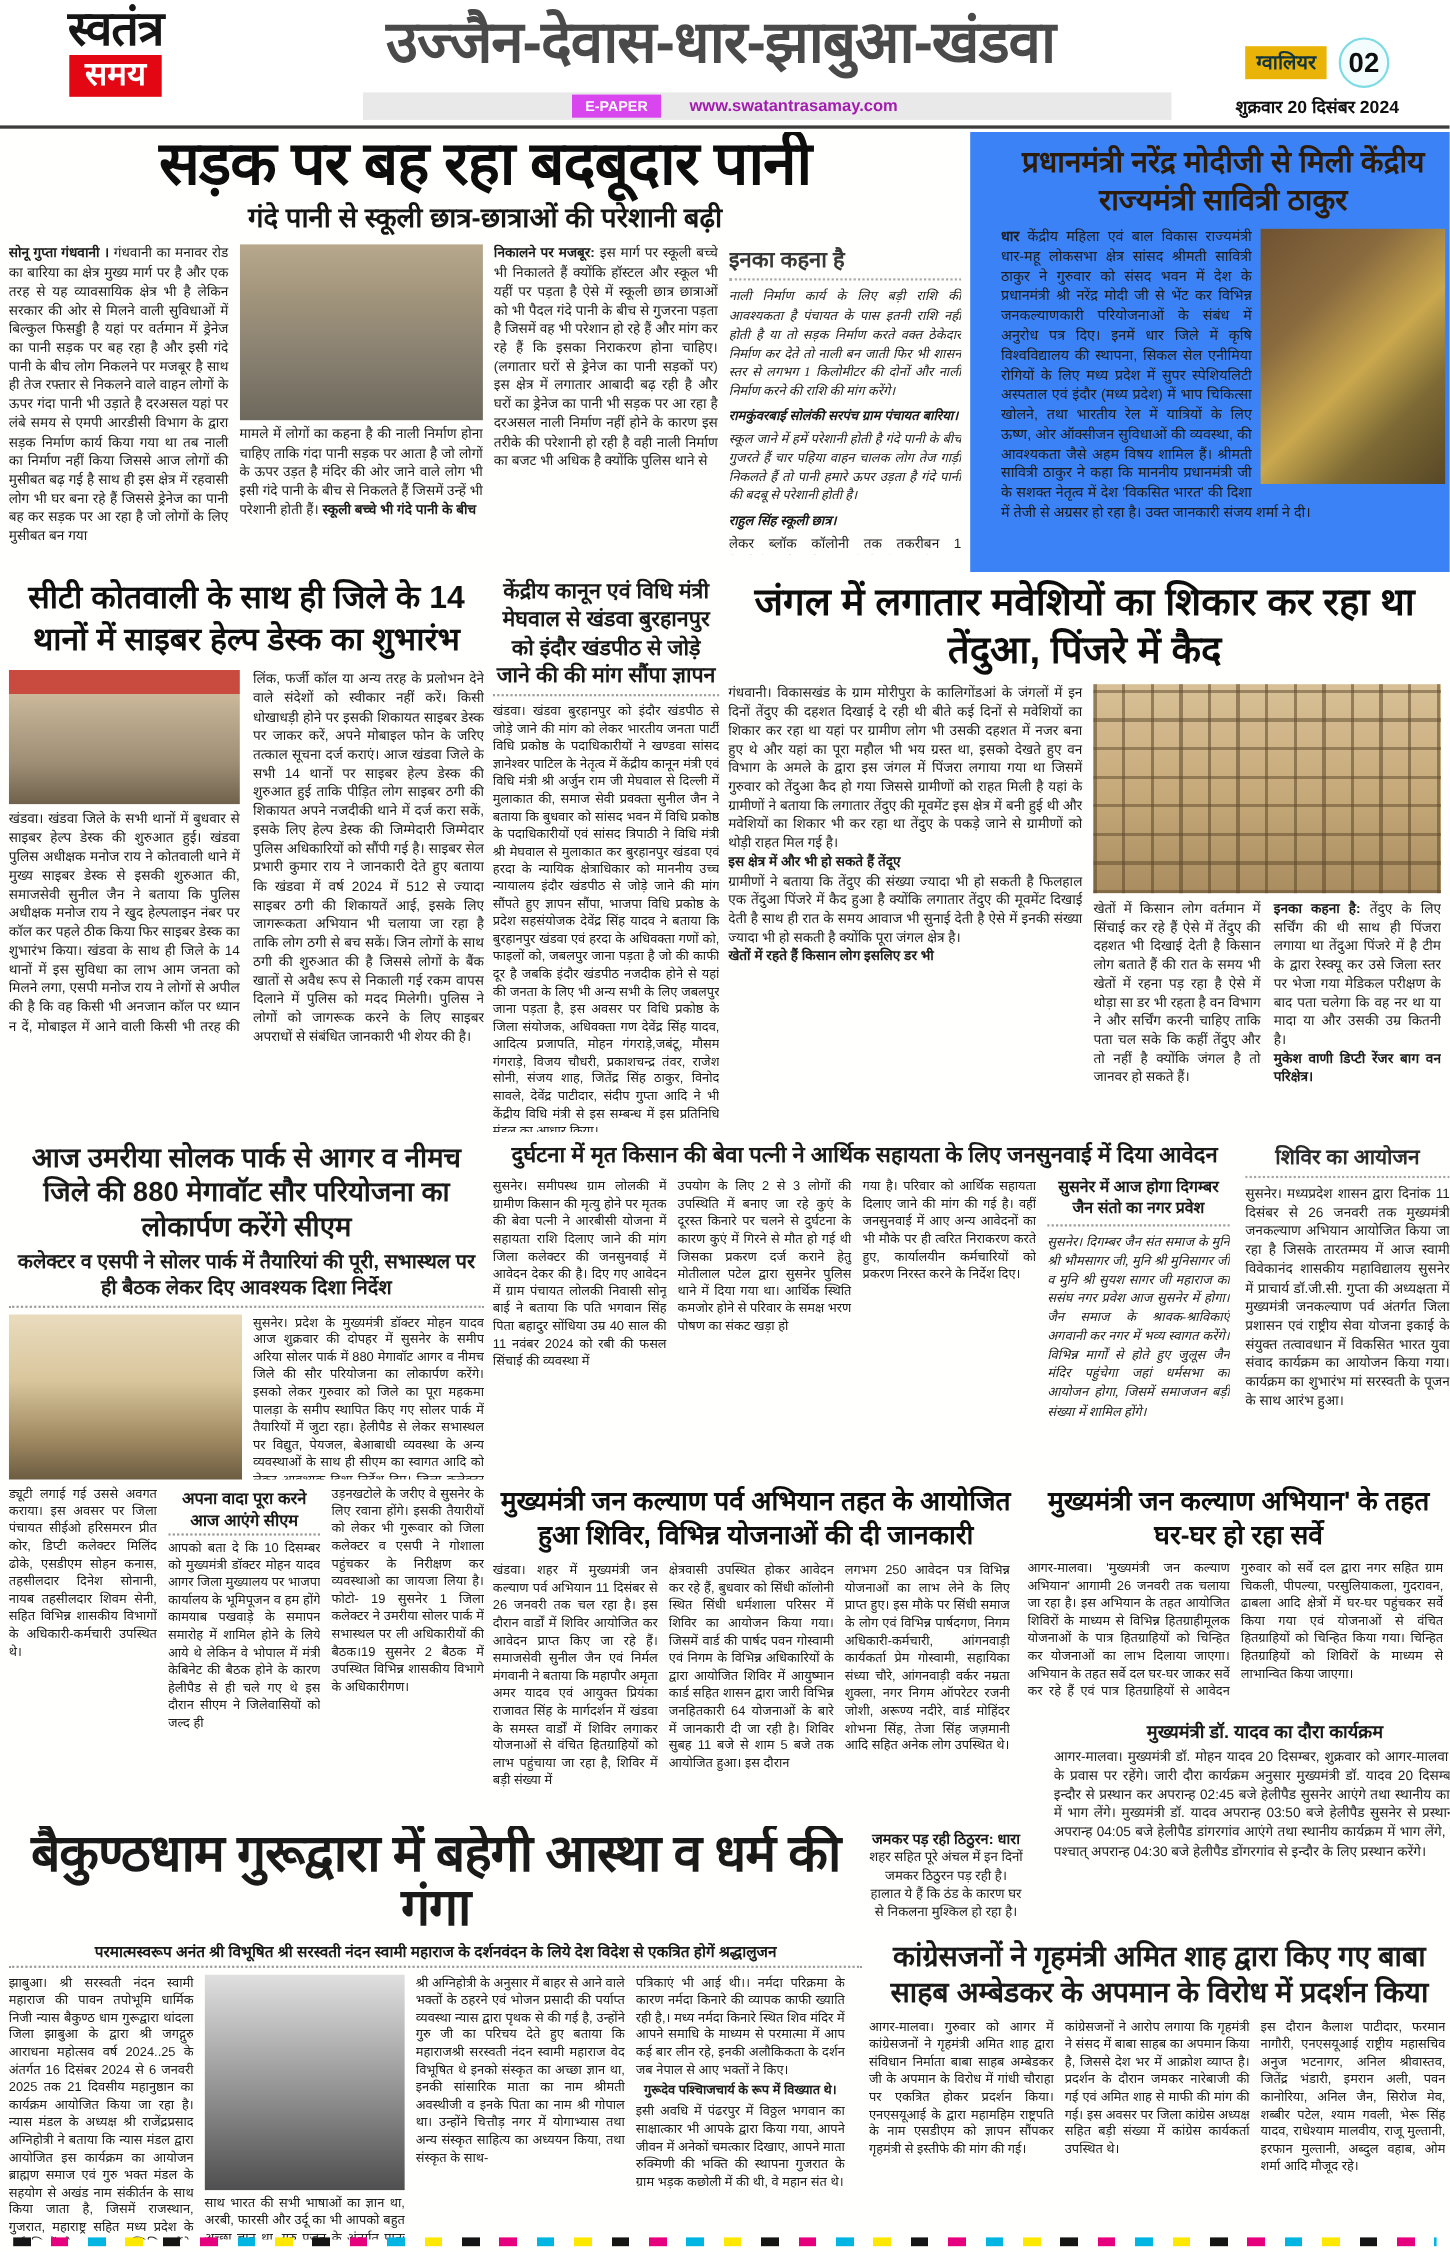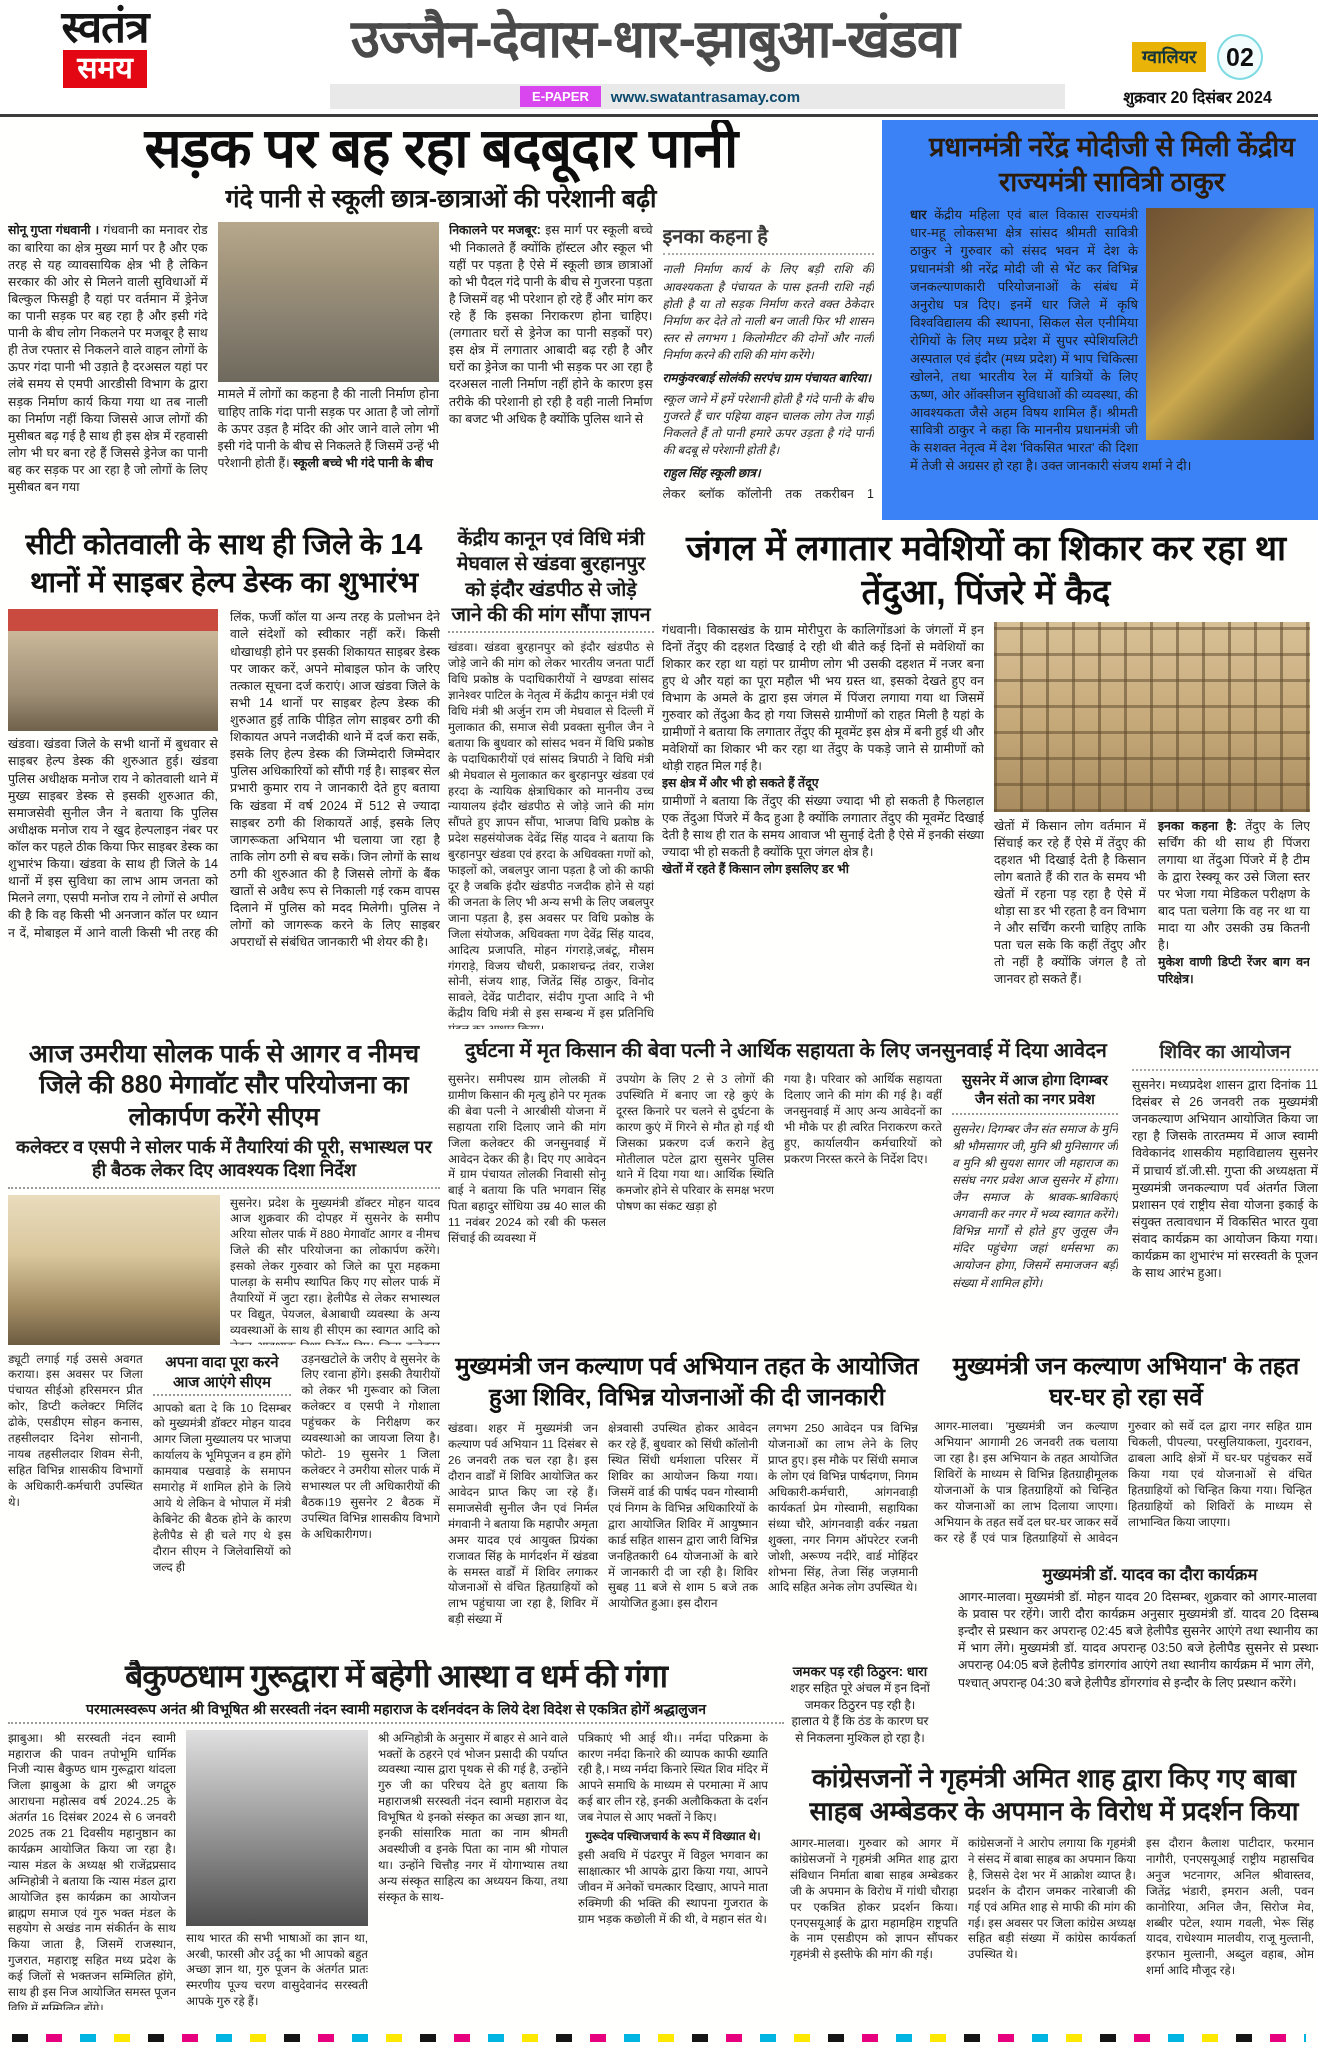--- a/index.html
+++ b/index.html
@@ -9,21 +9,21 @@
   
   .masthead{left:0;top:0;width:1318px;height:114px;border-bottom:3px solid #3c3c3c;background:#fff;}
   .logo{left:30px;top:4px;width:150px;height:106px;text-align:center;}
   .logo-top{font-size:44px;font-weight:900;color:#161616;line-height:1.05;letter-spacing:-1px;}
   .logo-bottom{display:inline-block;background:#e30613;color:#fff;font-size:30px;font-weight:900;
                padding:1px 14px 4px;line-height:1.1;}
   .region-title{left:215px;top:12px;width:880px;text-align:center;font-size:53px;font-weight:800;
                 color:#4a4a4a;letter-spacing:-1px;line-height:1.0;}
   .epaper-bar{left:330px;top:84px;width:735px;height:25px;background:#e9e9e9;display:flex;align-items:center;}
   .epaper-badge{background:#d946ef;color:#fff;font-weight:800;font-size:13px;padding:3px 12px;margin-left:190px;}
-  .site-url{font-size:15px;color:#0c4a6e;margin-left:10px;font-weight:600;}
+  .site-url{font-size:15px;color:#a21caf;margin-left:26px;font-weight:600;}
   .edition-wrap{left:1085px;top:34px;width:225px;text-align:center;}
   .edition-pill{display:inline-block;background:#eab308;color:#14343a;font-size:18px;font-weight:800;
                 padding:2px 10px 4px;vertical-align:middle;}
   .page-circle{display:inline-block;width:42px;height:42px;border:2px solid #7edbe3;border-radius:50%;
                font-size:25px;font-weight:900;color:#101010;line-height:42px;vertical-align:middle;margin-left:6px;background:#f4fdfd;}
   .date-line{margin-top:6px;font-size:16px;font-weight:800;color:#101010;}
   
   .article{overflow:hidden;}
   .hl-xl{font-size:55px;font-weight:900;color:#0d0d0d;text-align:center;line-height:1.04;letter-spacing:-1px;}
   .hl-lg{font-size:35px;font-weight:900;color:#0d0d0d;text-align:center;line-height:1.25;}
@@ -222,21 +222,21 @@
     <div class="tour-head">मुख्यमंत्री डॉ. यादव का दौरा कार्यक्रम</div>
     <div class="body-txt" style="overflow:hidden;height:166px;">आगर-मालवा। मुख्यमंत्री डॉ. मोहन यादव 20 दिसम्बर, शुक्रवार को आगर-मालवा जिले के प्रवास पर रहेंगे। जारी दौरा कार्यक्रम अनुसार मुख्यमंत्री डॉ. यादव 20 दिसम्बर को इन्दौर से प्रस्थान कर अपरान्ह 02:45 बजे हेलीपैड सुसनेर आएंगे तथा स्थानीय कार्यक्रम में भाग लेंगे। मुख्यमंत्री डॉ. यादव अपरान्ह 03:50 बजे हेलीपैड सुसनेर से प्रस्थान कर अपरान्ह 04:05 बजे हेलीपैड डांगरगांव आएंगे तथा स्थानीय कार्यक्रम में भाग लेंगे, इसके पश्चात् अपरान्ह 04:30 बजे हेलीपैड डोंगरगांव से इन्दौर के लिए प्रस्थान करेंगे।</div>
   </div>
 
   <div class="abs article" style="left:790px;top:1662px;width:140px;height:96px;">
     <div class="cold-head">जमकर पड़ रही ठिठुरन: धारा</div>
     <div class="cold-body">शहर सहित पूरे अंचल में इन दिनों जमकर ठिठुरन पड़ रही है। हालात ये हैं कि ठंड के कारण घर से निकलना मुश्किल हो रहा है।</div>
   </div>
 
   <div class="abs article" style="left:8px;top:1660px;width:776px;height:376px;">
-    <div style="font-size:32px;font-weight:900;text-align:center;line-height:1.05;letter-spacing:-1px;">बैकुण्ठधाम गुरूद्वारा में बहेगी आस्था व धर्म की गंगा</div>
+    <div style="font-size:47px;font-weight:900;text-align:center;line-height:1.05;letter-spacing:-1px;">बैकुण्ठधाम गुरूद्वारा में बहेगी आस्था व धर्म की गंगा</div>
     <div style="font-size:14px;font-weight:800;text-align:center;margin-top:5px;border-bottom:2px dotted #9a9a9a;padding-bottom:4px;">परमात्मस्वरूप अनंत श्री विभूषित श्री सरस्वती नंदन स्वामी महाराज के दर्शनवंदन के लिये देश विदेश से एकत्रित होगें श्रद्धालुजन</div>
     <div class="flexrow" style="margin-top:6px;height:280px;">
       <div class="body-sm" style="width:168px;overflow:hidden;">झाबुआ। श्री सरस्वती नंदन स्वामी महाराज की पावन तपोभूमि धार्मिक निजी न्यास बैकुण्ठ धाम गुरूद्वारा थांदला जिला झाबुआ के द्वारा श्री जगद्गुरु आराधना महोत्सव वर्ष 2024..25 के अंतर्गत 16 दिसंबर 2024 से 6 जनवरी 2025 तक 21 दिवसीय महानुष्ठान का कार्यक्रम आयोजित किया जा रहा है। न्यास मंडल के अध्यक्ष श्री राजेंद्रप्रसाद अग्निहोत्री ने बताया कि न्यास मंडल द्वारा आयोजित इस कार्यक्रम का आयोजन ब्राह्मण समाज एवं गुरु भक्त मंडल के सहयोग से अखंड नाम संकीर्तन के साथ किया जाता है, जिसमें राजस्थान, गुजरात, महाराष्ट्र सहित मध्य प्रदेश के कई जिलों से भक्तजन सम्मिलित होंगे, साथ ही इस निज आयोजित समस्त पूजन विधि में सम्मिलित होंगे।</div>
       <div style="width:182px;overflow:hidden;">
         <div class="photo-sadhu" style="width:182px;height:196px;"></div>
         <div class="body-sm" style="margin-top:4px;">साथ भारत की सभी भाषाओं का ज्ञान था, अरबी, फारसी और उर्दू का भी आपको बहुत अच्छा ज्ञान था, गुरु पूजन के अंतर्गत प्रातः स्मरणीय पूज्य चरण वासुदेवानंद सरस्वती आपके गुरु रहे हैं।</div>
       </div>
       <div class="body-sm" style="width:190px;overflow:hidden;">श्री अग्निहोत्री के अनुसार में बाहर से आने वाले भक्तों के ठहरने एवं भोजन प्रसादी की पर्याप्त व्यवस्था न्यास द्वारा पृथक से की गई है, उन्होंने गुरु जी का परिचय देते हुए बताया कि महाराजश्री सरस्वती नंदन स्वामी महाराज वेद विभूषित थे इनको संस्कृत का अच्छा ज्ञान था, इनकी सांसारिक माता का नाम श्रीमती अवस्थीजी व इनके पिता का नाम श्री गोपाल था। उन्होंने चित्तौड़ नगर में योगाभ्यास तथा अन्य संस्कृत साहित्य का अध्ययन किया, तथा संस्कृत के साथ-</div>
       <div style="width:190px;overflow:hidden;">
         <div class="body-sm">पत्रिकाएं भी आई थी।। नर्मदा परिक्रमा के कारण नर्मदा किनारे की व्यापक काफी ख्याति रही है,। मध्य नर्मदा किनारे स्थित शिव मंदिर में आपने समाधि के माध्यम से परमात्मा में आप कई बार लीन रहे, इनकी अलौकिकता के दर्शन जब नेपाल से आए भक्तों ने किए।</div>

